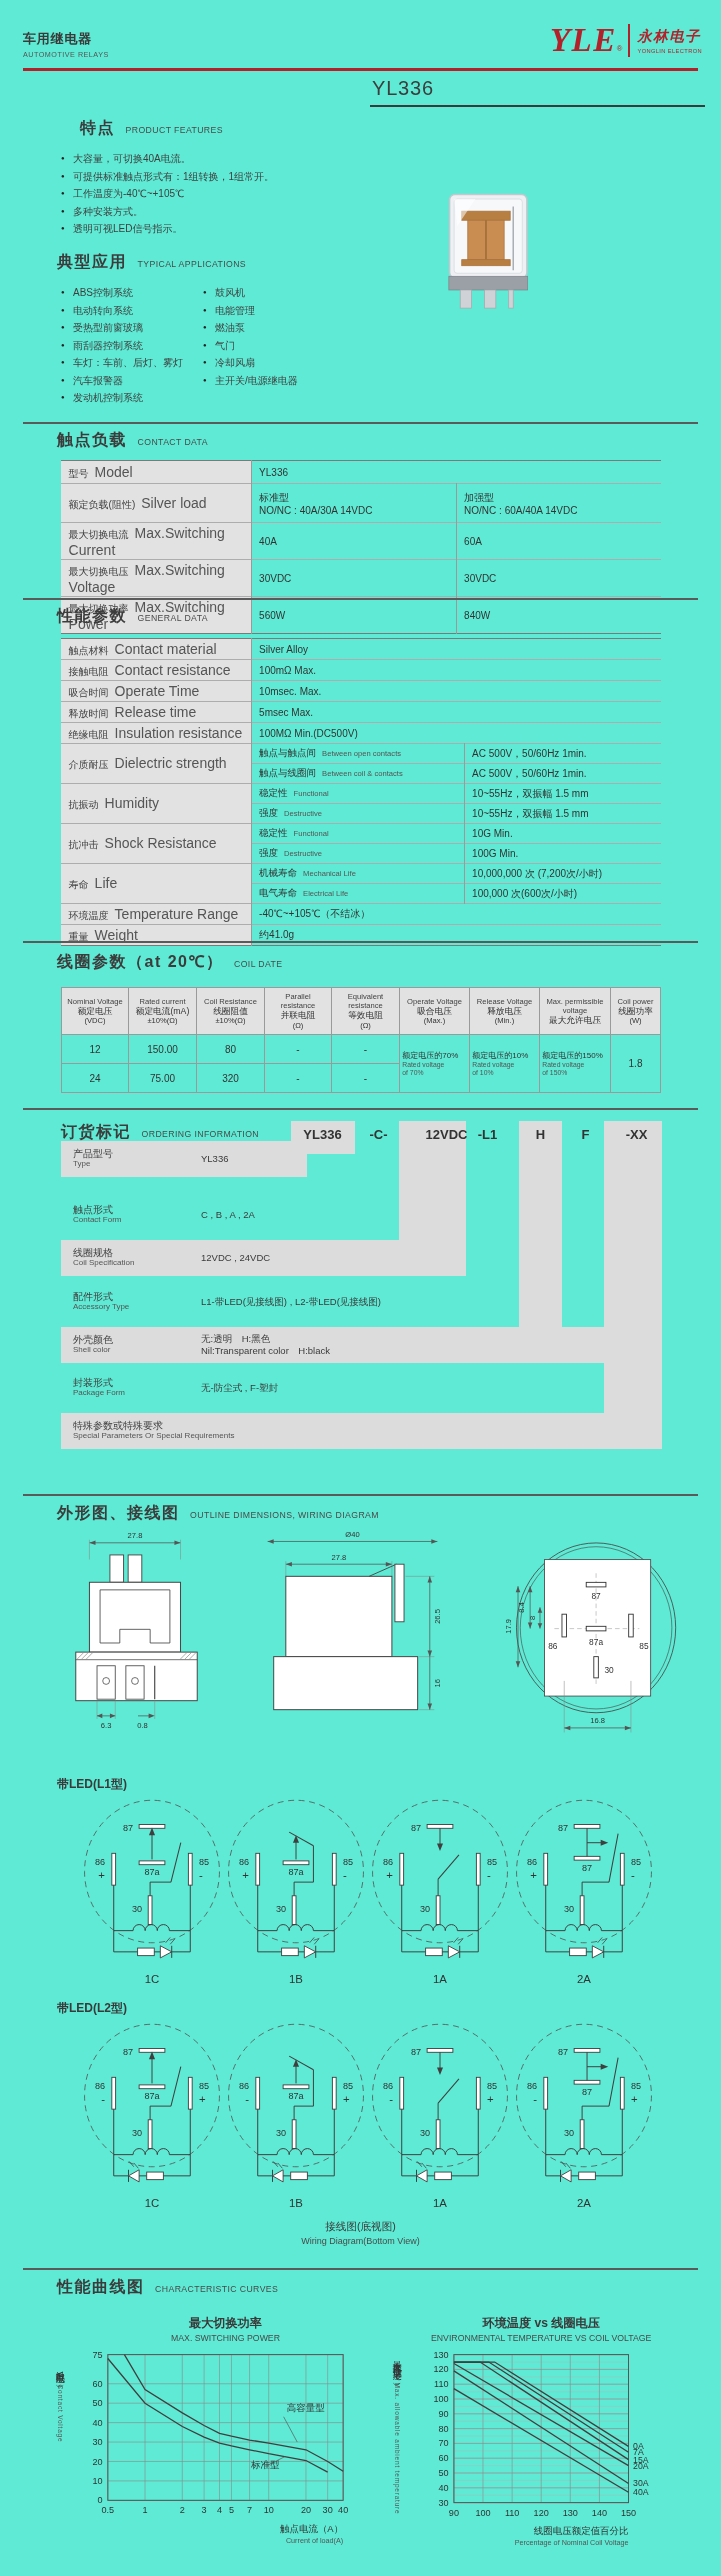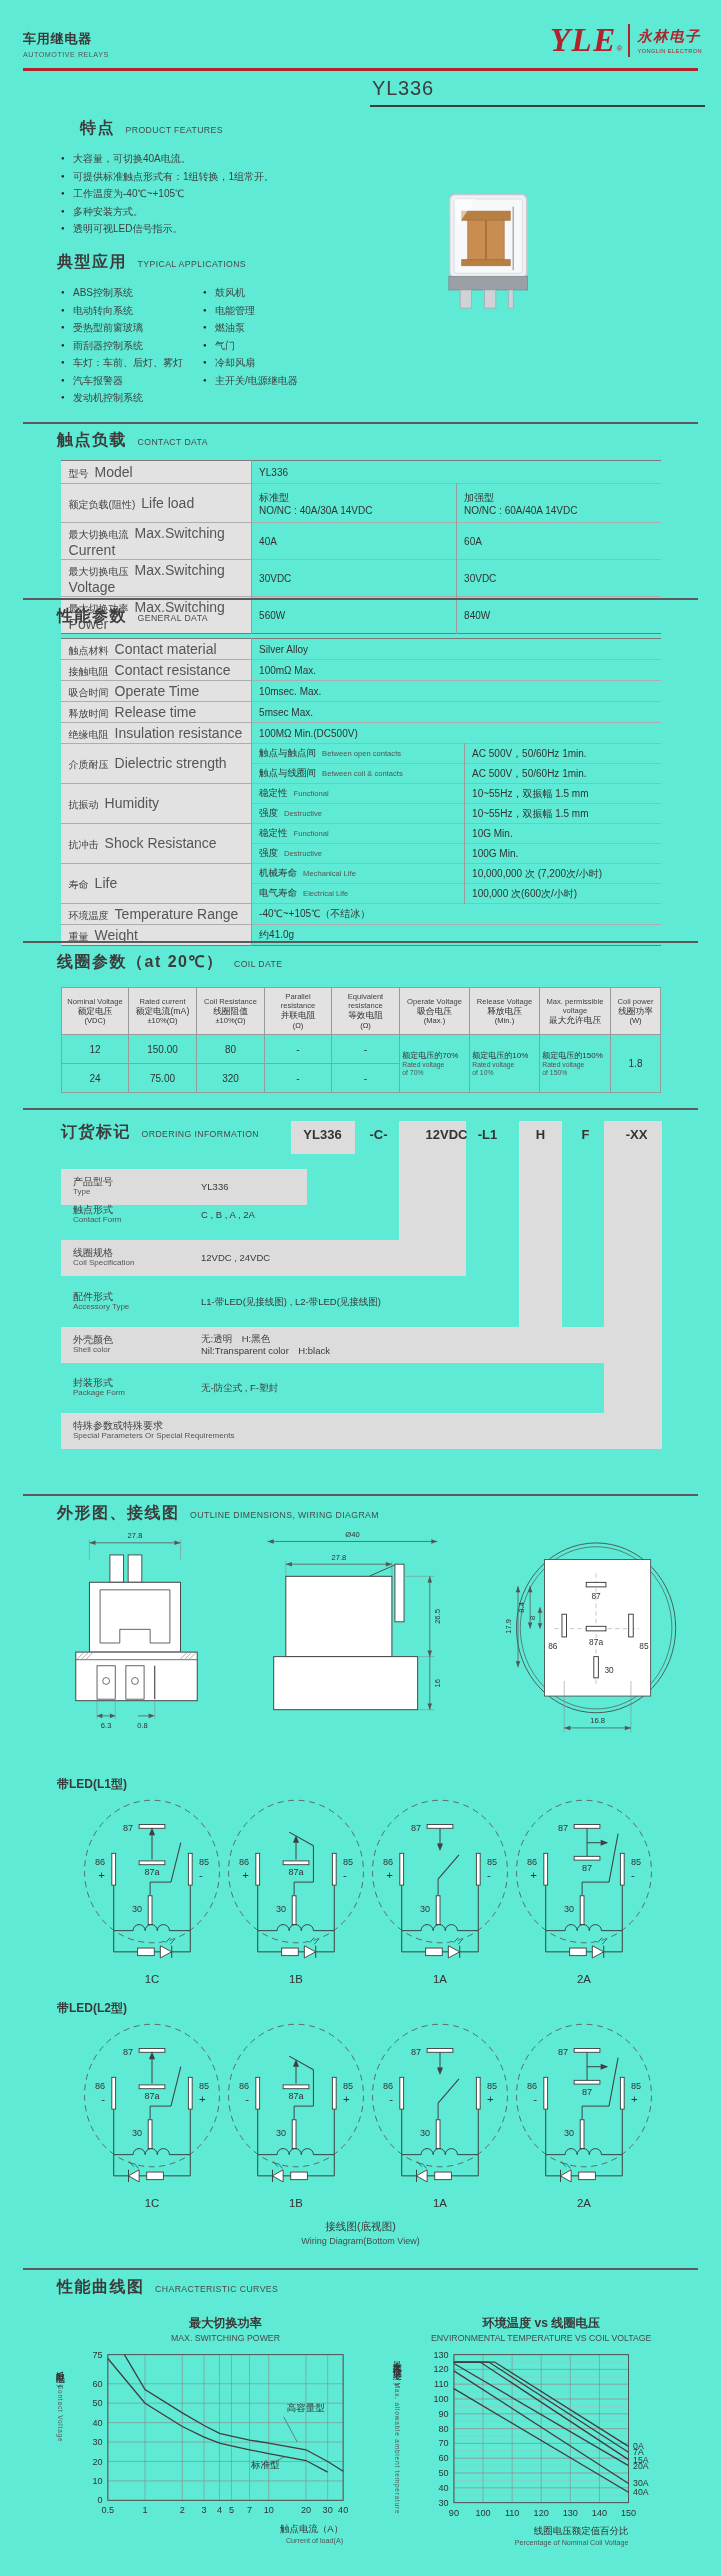--- a/index.html
+++ b/index.html
@@ -146,21 +146,21 @@
           <col style="width:190px">
           <col style="width:205px">
           <col style="width:205px">
         </colgroup>
         <tbody>
           <tr style="height:23px">
             <td class="lbl"><span class="cn">型号</span><span class="en">Model</span></td>
             <td class="pre" colspan="2">YL336</td>
           </tr>
           <tr style="height:39px">
-            <td class="lbl"><span class="cn">额定负载(阻性)</span><span class="en">Life load</span></td>
+            <td class="lbl"><span class="cn">额定负载(阻性)</span><span class="en">Silver load</span></td>
             <td class="pre divided">标准型
 NO/NC : 40A/30A   14VDC</td>
             <td class="pre">加强型
 NO/NC : 60A/40A   14VDC</td>
           </tr>
           <tr style="height:20.5px">
             <td class="lbl"><span class="cn">最大切换电流</span><span class="en">Max.Switching Current</span></td>
             <td class="pre divided">40A</td>
             <td class="pre">60A</td>
           </tr>
@@ -357,21 +357,21 @@
       </table>
     </div>
 
   <div class="rule" style="top:1108px;"></div>
   <div class="abs" style="left:61px;top:1119px;width:601px;height:339px;" id="ordering">
       <div class="sec-head" style="position:absolute;left:0;top:3px;"><span class="cn">订货标记</span><span class="en">ORDERING INFORMATION</span></div>
       <div class="ord-strip" style="left:230px;top:1.5px;width:64px;height:33px"></div>
       <div class="ord-strip" style="left:338px;top:1.5px;width:67px;height:120px"></div>
       <div class="ord-strip" style="left:458px;top:1.5px;width:43px;height:206px"></div>
       <div class="ord-strip" style="left:543px;top:1.5px;width:58px;height:293px"></div>
-      <div class="ord-row gray" style="left:0;top:50px;width:246px">
+      <div class="ord-row gray" style="left:0;top:22px;width:246px">
         <div style="position:absolute;left:12px;top:50%;transform:translateY(-50%)">
           <div class="ord-lbl-cn">产品型号</div>
           <div class="ord-lbl-en">Type</div>
         </div>
         <div class="ord-val">YL336</div>
       </div>
       <div class="ord-row" style="left:0;top:78px;width:562px">
         <div style="position:absolute;left:12px;top:50%;transform:translateY(-50%)">
           <div class="ord-lbl-cn">触点形式</div>
           <div class="ord-lbl-en">Contact Form</div>

